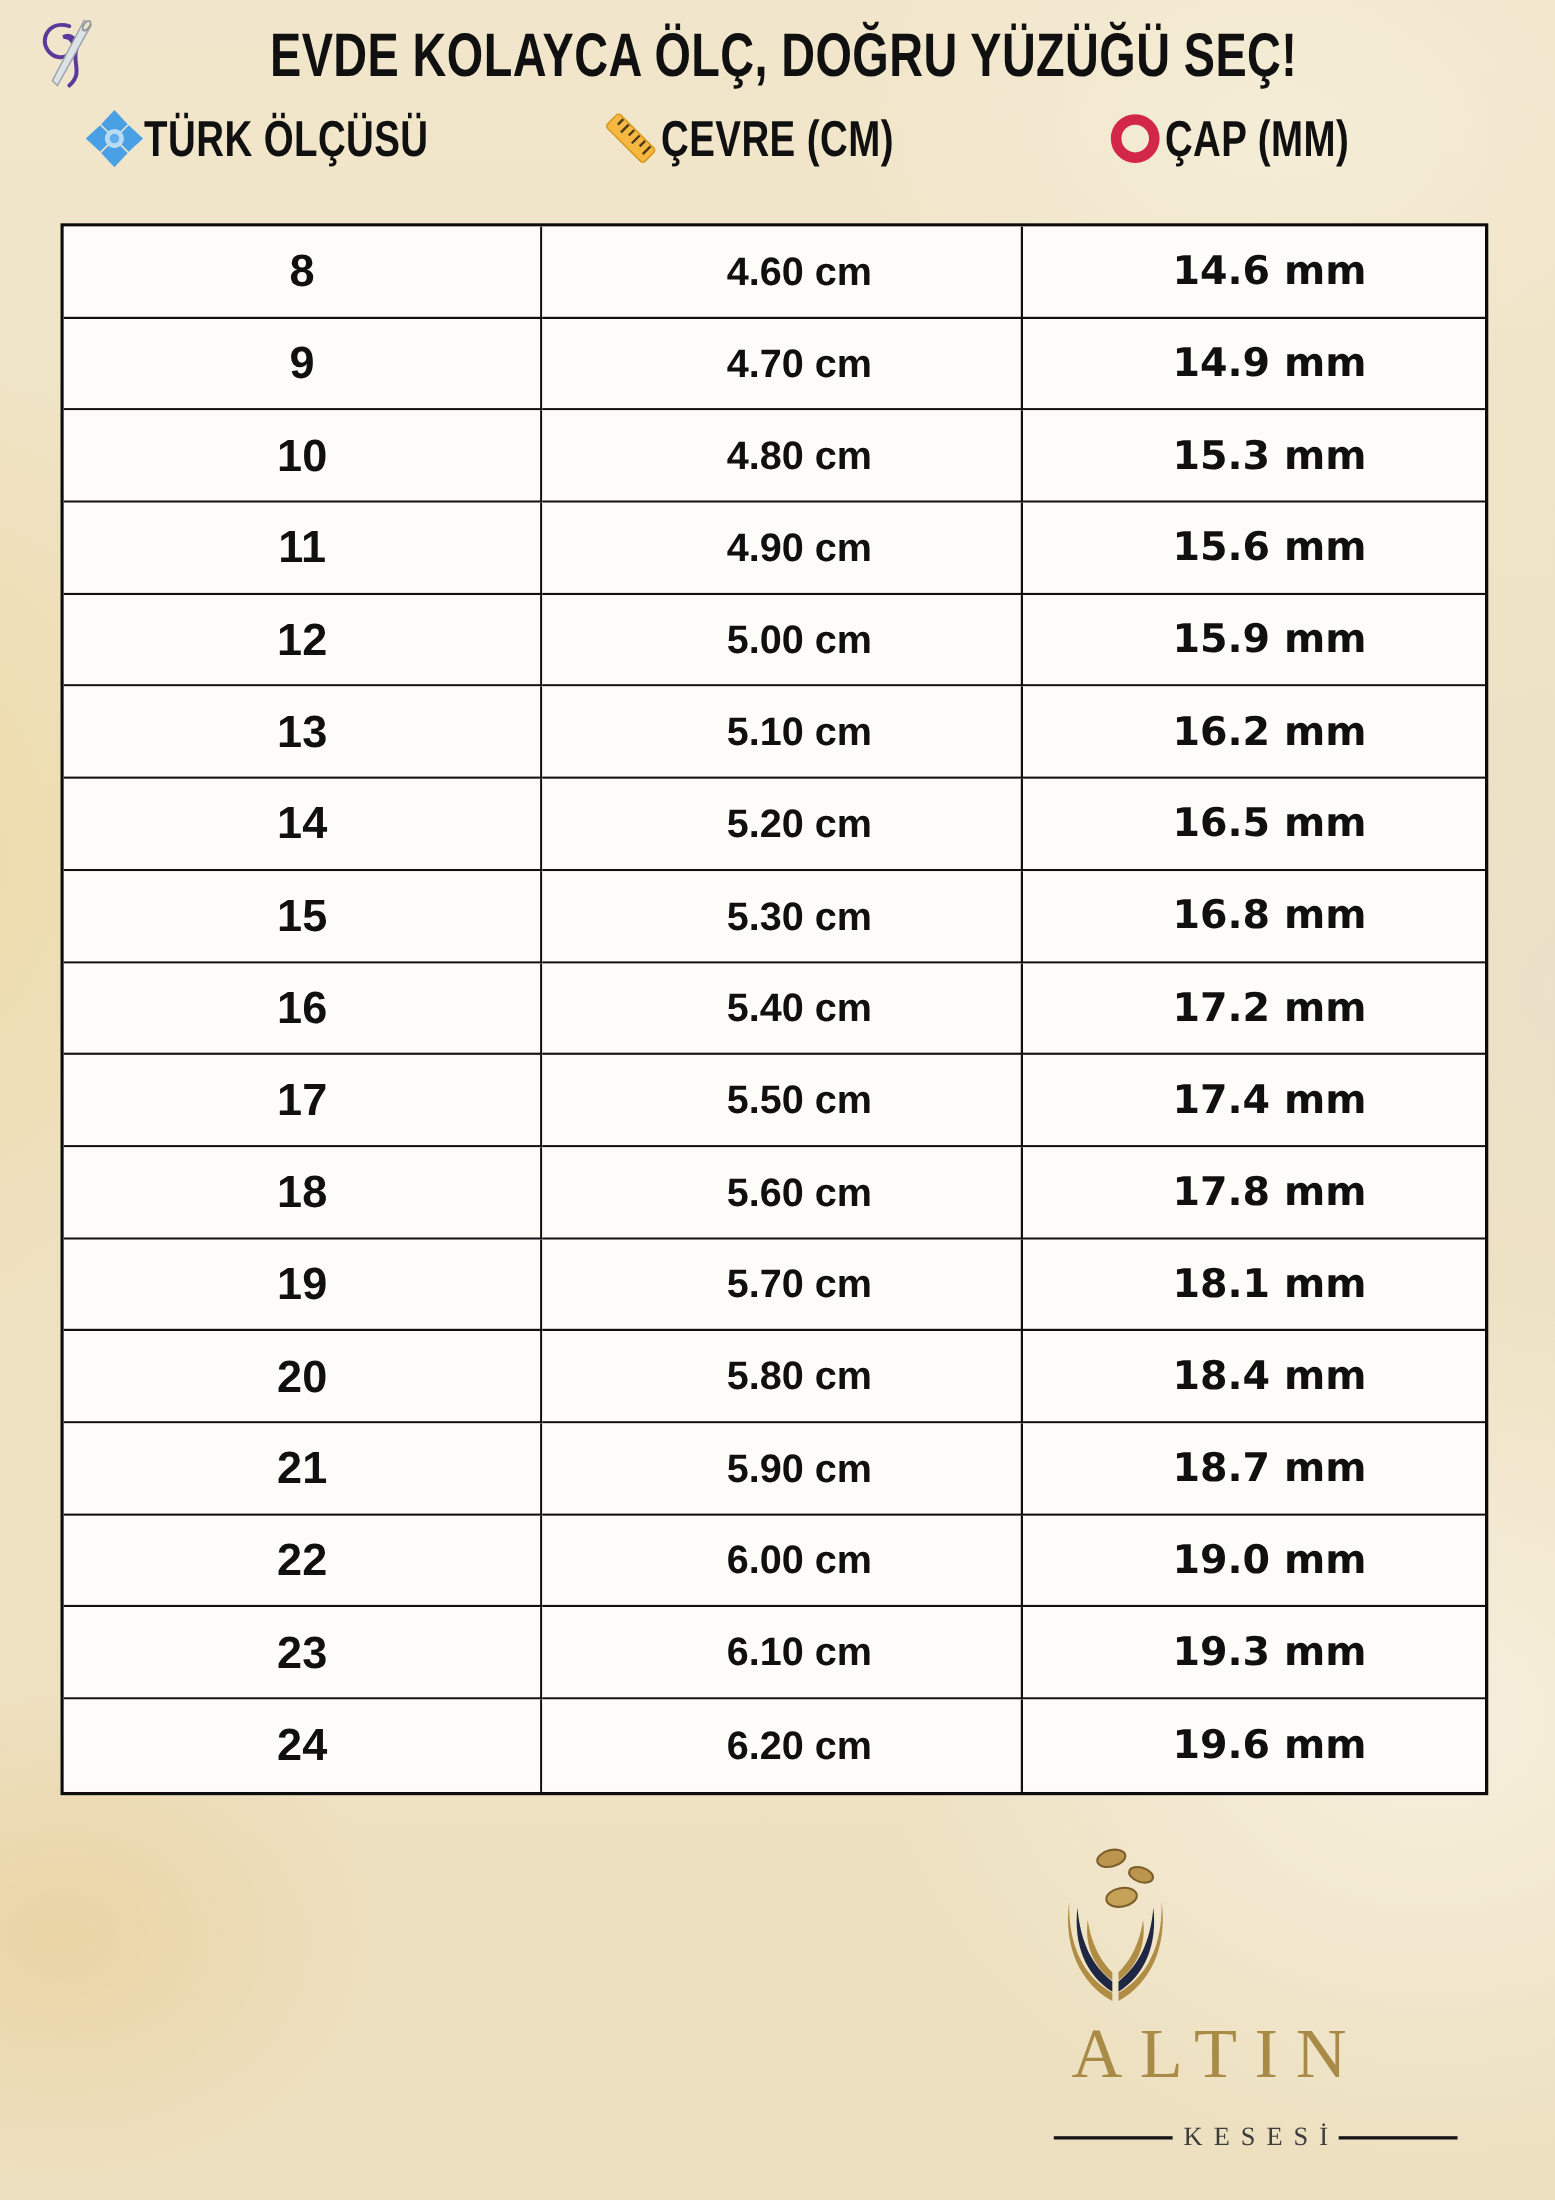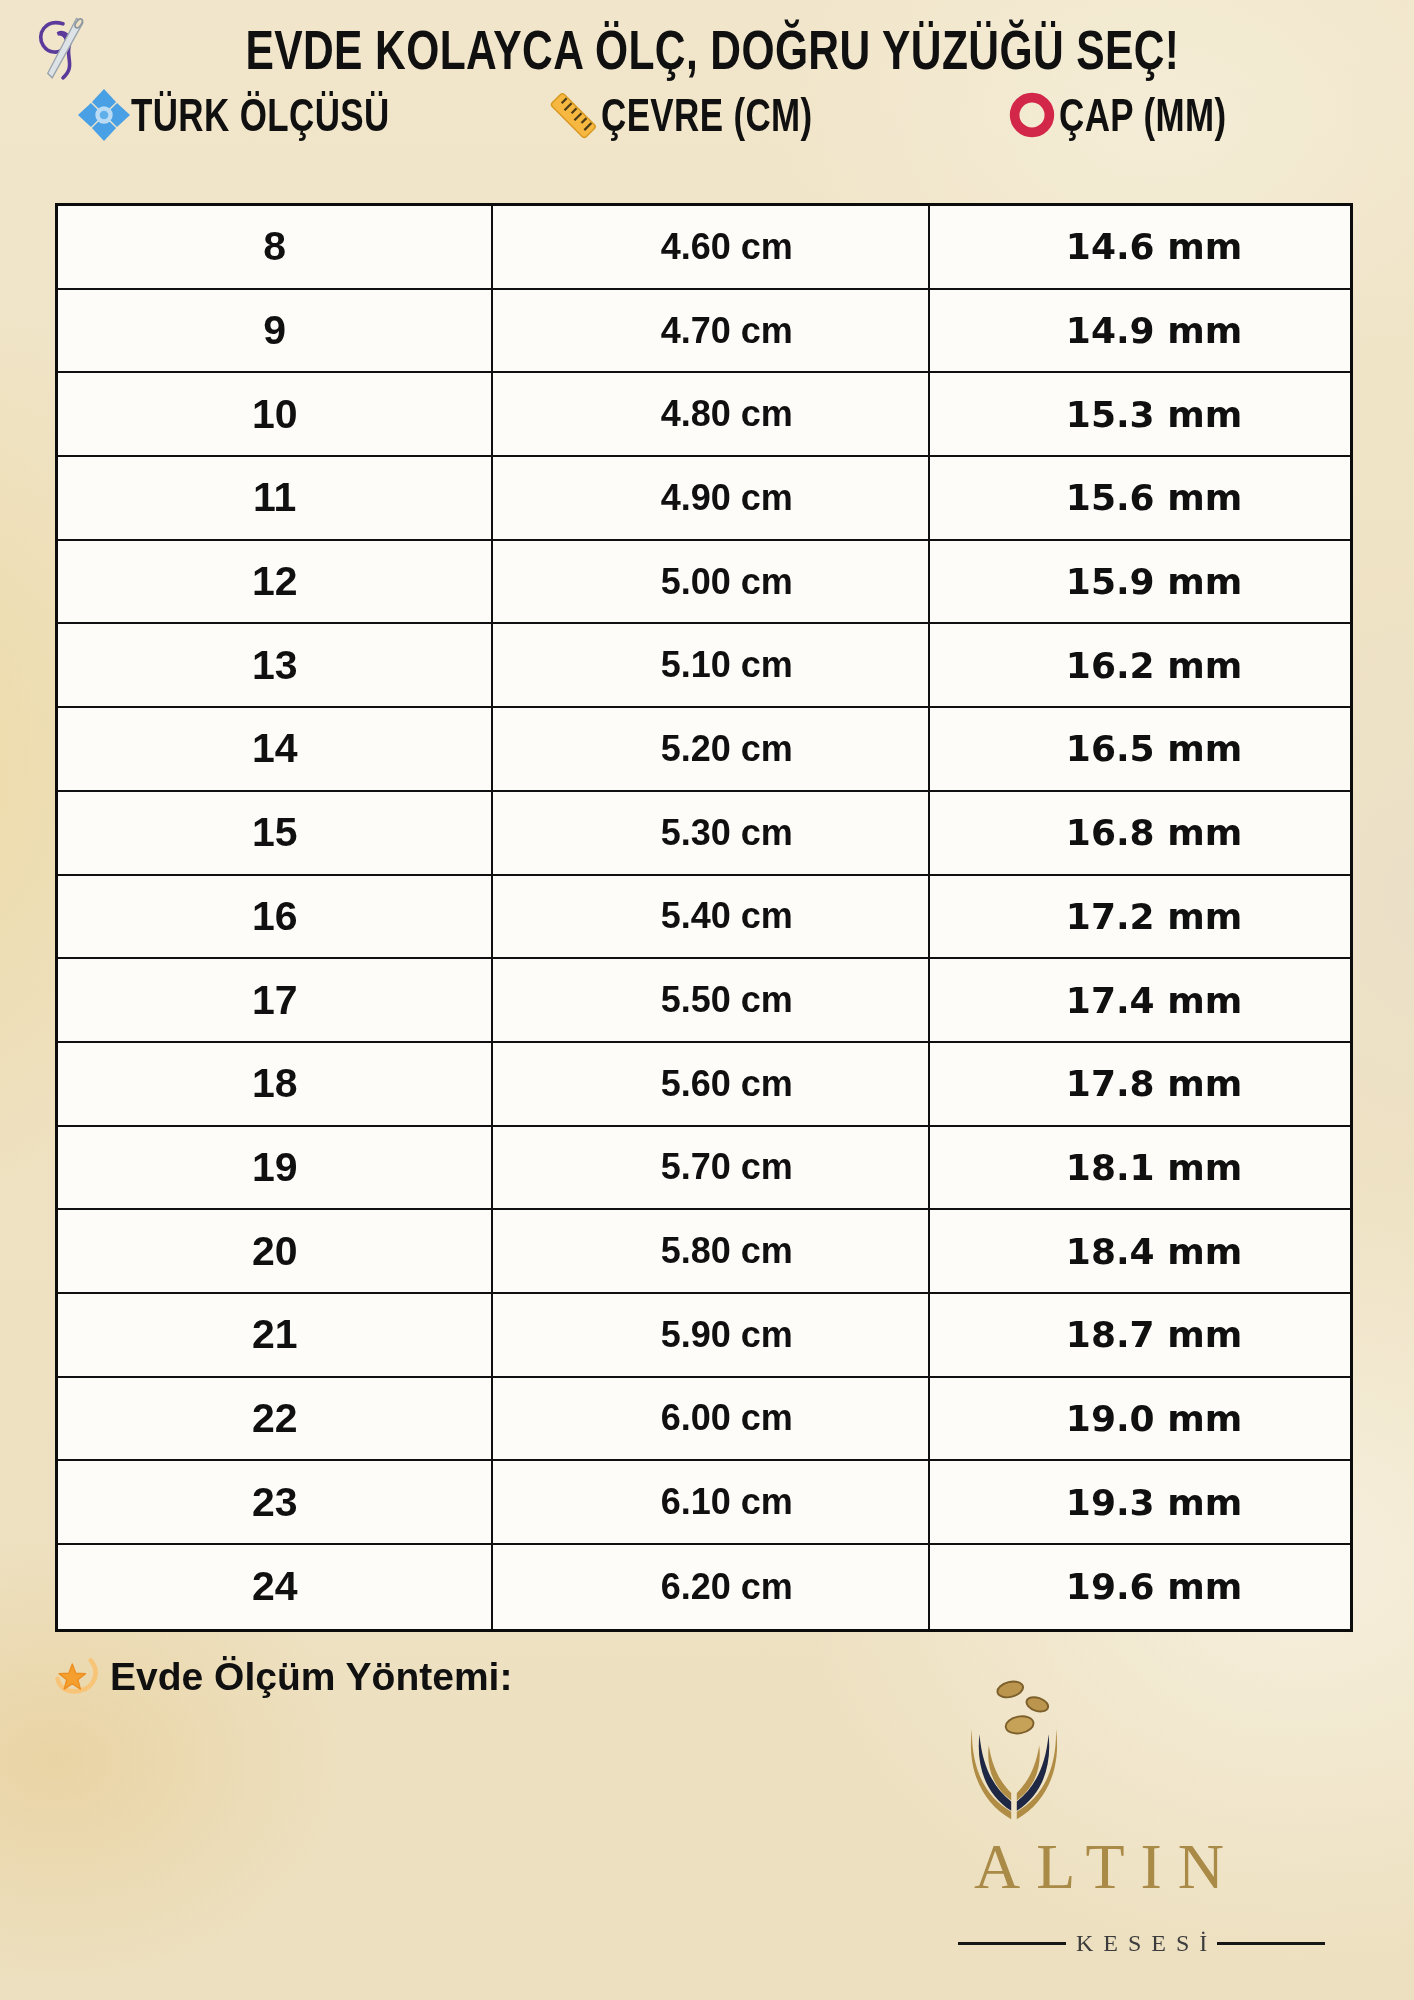--- a/index.html
+++ b/index.html
@@ -28,21 +28,21 @@
     display:flex; align-items:center; justify-content:center; gap:8px;
     transform:translateX(-26px);
   }
   .title-row .ttl{ font-size:56px; transform-origin:center; }
 
   
   .header-row{
     position:absolute; top:88px; left:55px; width:1298px; height:76px;
     display:grid; grid-template-columns:33.7% 33.8% 32.5%;
   }
-  .header-cell{ display:flex; align-items:flex-start; justify-content:center; gap:0; }
+  .header-cell{ display:flex; align-items:center; justify-content:center; gap:0; }
   .header-cell .hlbl{ font-size:46px; transform-origin:left center; }
 
   
   .size-table{
     position:absolute; top:203px; left:55px; width:1298px;
     display:grid; grid-template-columns:33.7% 33.8% 32.5%;
     grid-auto-rows:83.7px;
     background:#fdfcf9;
     border:3px solid #0c0c0c;
   }
@@ -222,39 +222,20 @@
       <div class="cell cm">6.10 cm</div>
       <div class="cell mm">19.3 mm</div>
     </div>
       <div class="t-row">
       <div class="cell size">24</div>
       <div class="cell cm">6.20 cm</div>
       <div class="cell mm">19.6 mm</div>
     </div>
     </div>
 
-  <div class="method">
-    <div class="method-heading">
-      <span class="icon">
-        <svg width="48" height="48" viewBox="0 0 52 52">
-          <path d="M42,8 C52,20 47,37 30,41 C18,43.5 8,38 6,28" fill="none" stroke="#f8c478" stroke-width="5" stroke-linecap="round"></path>
-          <polygon points="22,12 25.7,21.9 36.3,22.4 28,28.9 30.8,39.1 22,33.3 13.2,39.1 16,28.9 7.7,22.4 18.3,21.9" fill="#f59f2f" stroke="#ec8e20" stroke-width="1.5" stroke-linejoin="round"></polygon>
-        </svg>
-      </span>
-      <span class="mh">Evde Ölçüm Yöntemi:</span>
-    </div>
-    <div class="steps">
-
-    <div class="step"></div>
-        <div class="step"></div>
-        <div class="step"></div>
-        <div class="step"></div>
-        <div class="step"></div>
-      </div>
-  </div>
 
   <div class="logo">
     <span class="icon">
       <svg width="112" height="150" viewBox="0 0 120 160">
         <g>
           <ellipse cx="56" cy="14" rx="14" ry="8" transform="rotate(-14 56 14)" fill="#bb954d" stroke="#7c5f2b" stroke-width="2"></ellipse>
           <ellipse cx="85" cy="30" rx="12" ry="7" transform="rotate(18 85 30)" fill="#bb954d" stroke="#7c5f2b" stroke-width="2"></ellipse>
           <ellipse cx="66" cy="52" rx="15" ry="9" transform="rotate(-10 66 52)" fill="#c6a258" stroke="#7c5f2b" stroke-width="2"></ellipse>
         </g>
         <g>

